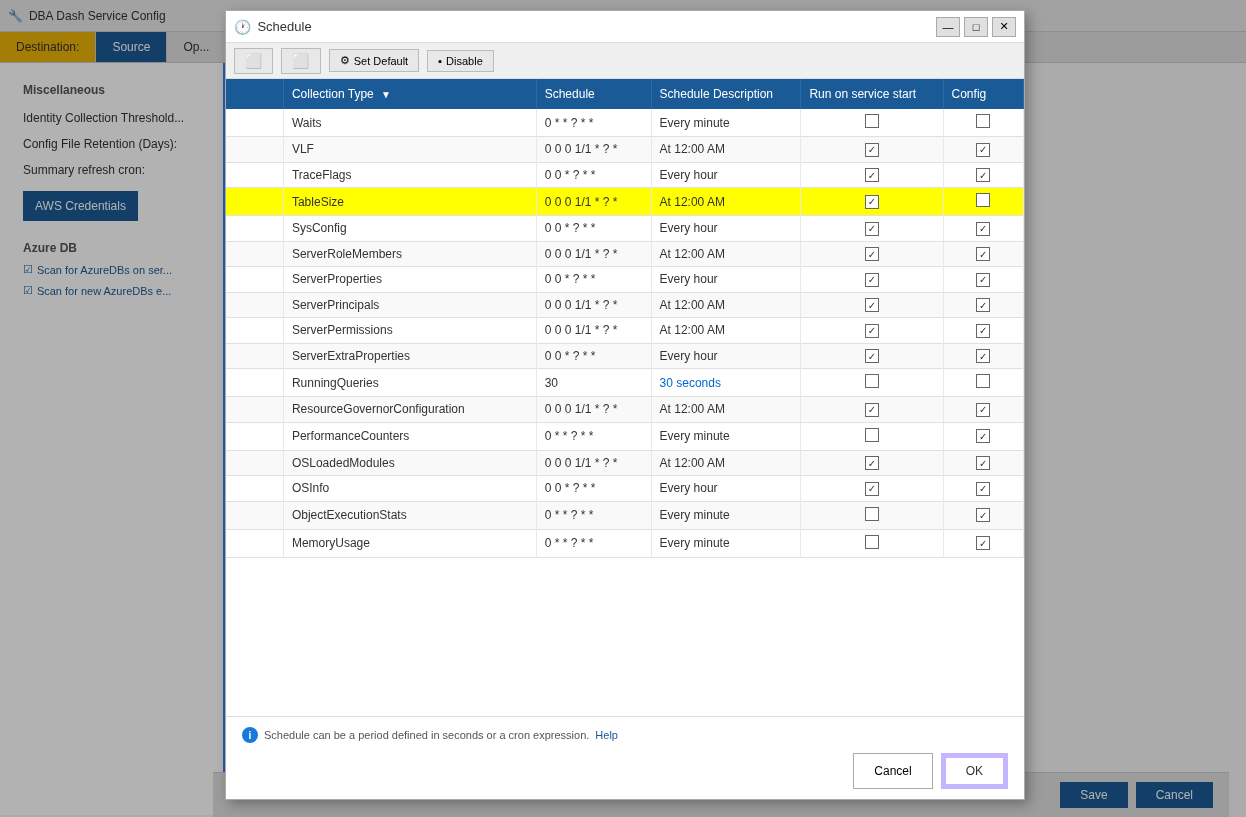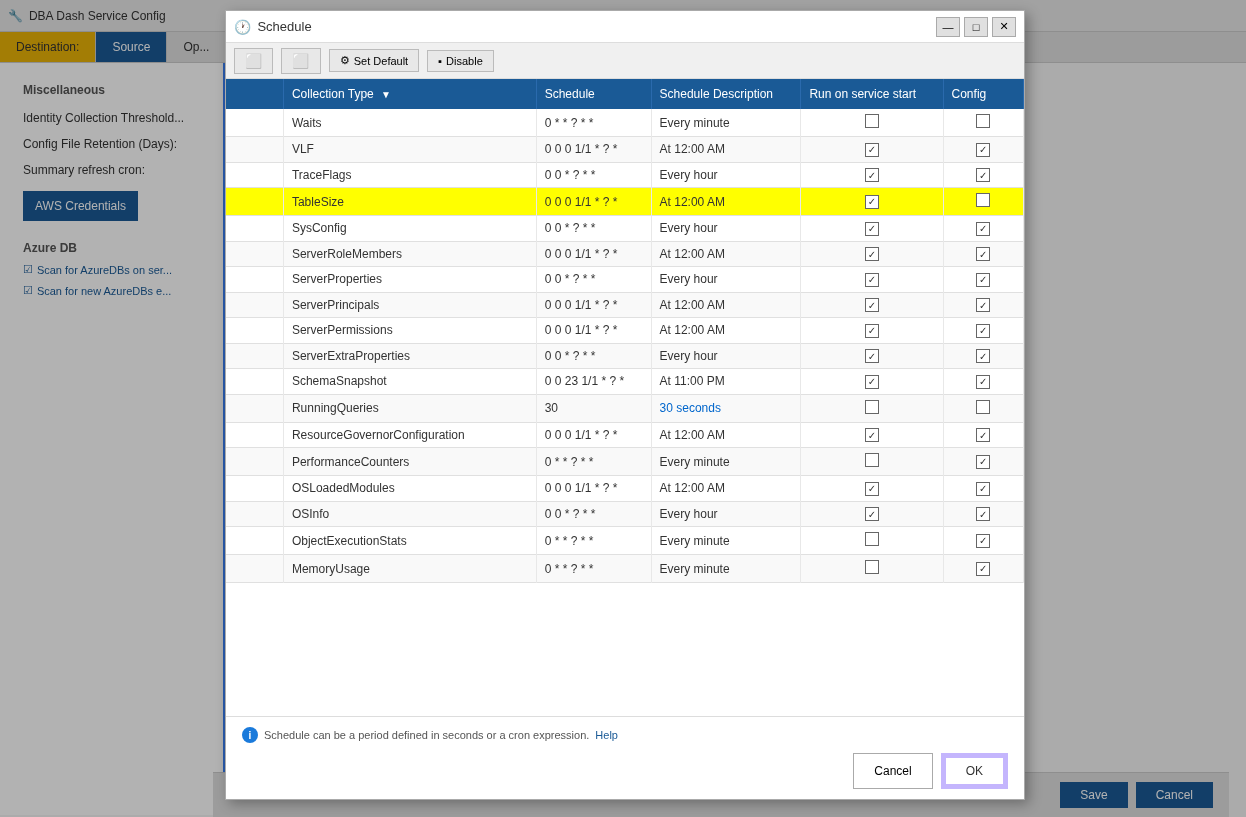--- a/index.html
+++ b/index.html
@@ -607,28 +607,20 @@
           <tr>
             <td><span class="row-num"></span></td>
             <td>ServerExtraProperties</td>
             <td>0 0 * ? * *</td>
             <td>Every hour</td>
             <td class="checkbox-cell"><span class="cb checked"></span></td>
             <td class="checkbox-cell"><span class="cb checked"></span></td>
           </tr>
           <tr>
             <td><span class="row-num"></span></td>
-            <td>SchemaSnapshot</td>
-            <td>0 0 23 1/1 * ? *</td>
-            <td>At 11:00 PM</td>
-            <td class="checkbox-cell"><span class="cb checked"></span></td>
-            <td class="checkbox-cell"><span class="cb checked"></span></td>
-          </tr>
-          <tr>
-            <td><span class="row-num"></span></td>
             <td>RunningQueries</td>
             <td>30</td>
             <td style="color: rgb(0, 102, 204);">30 seconds</td>
             <td class="checkbox-cell"><span class="cb"></span></td>
             <td class="checkbox-cell"><span class="cb"></span></td>
           </tr>
           <tr>
             <td><span class="row-num"></span></td>
             <td>ResourceGovernorConfiguration</td>
             <td>0 0 0 1/1 * ? *</td>

